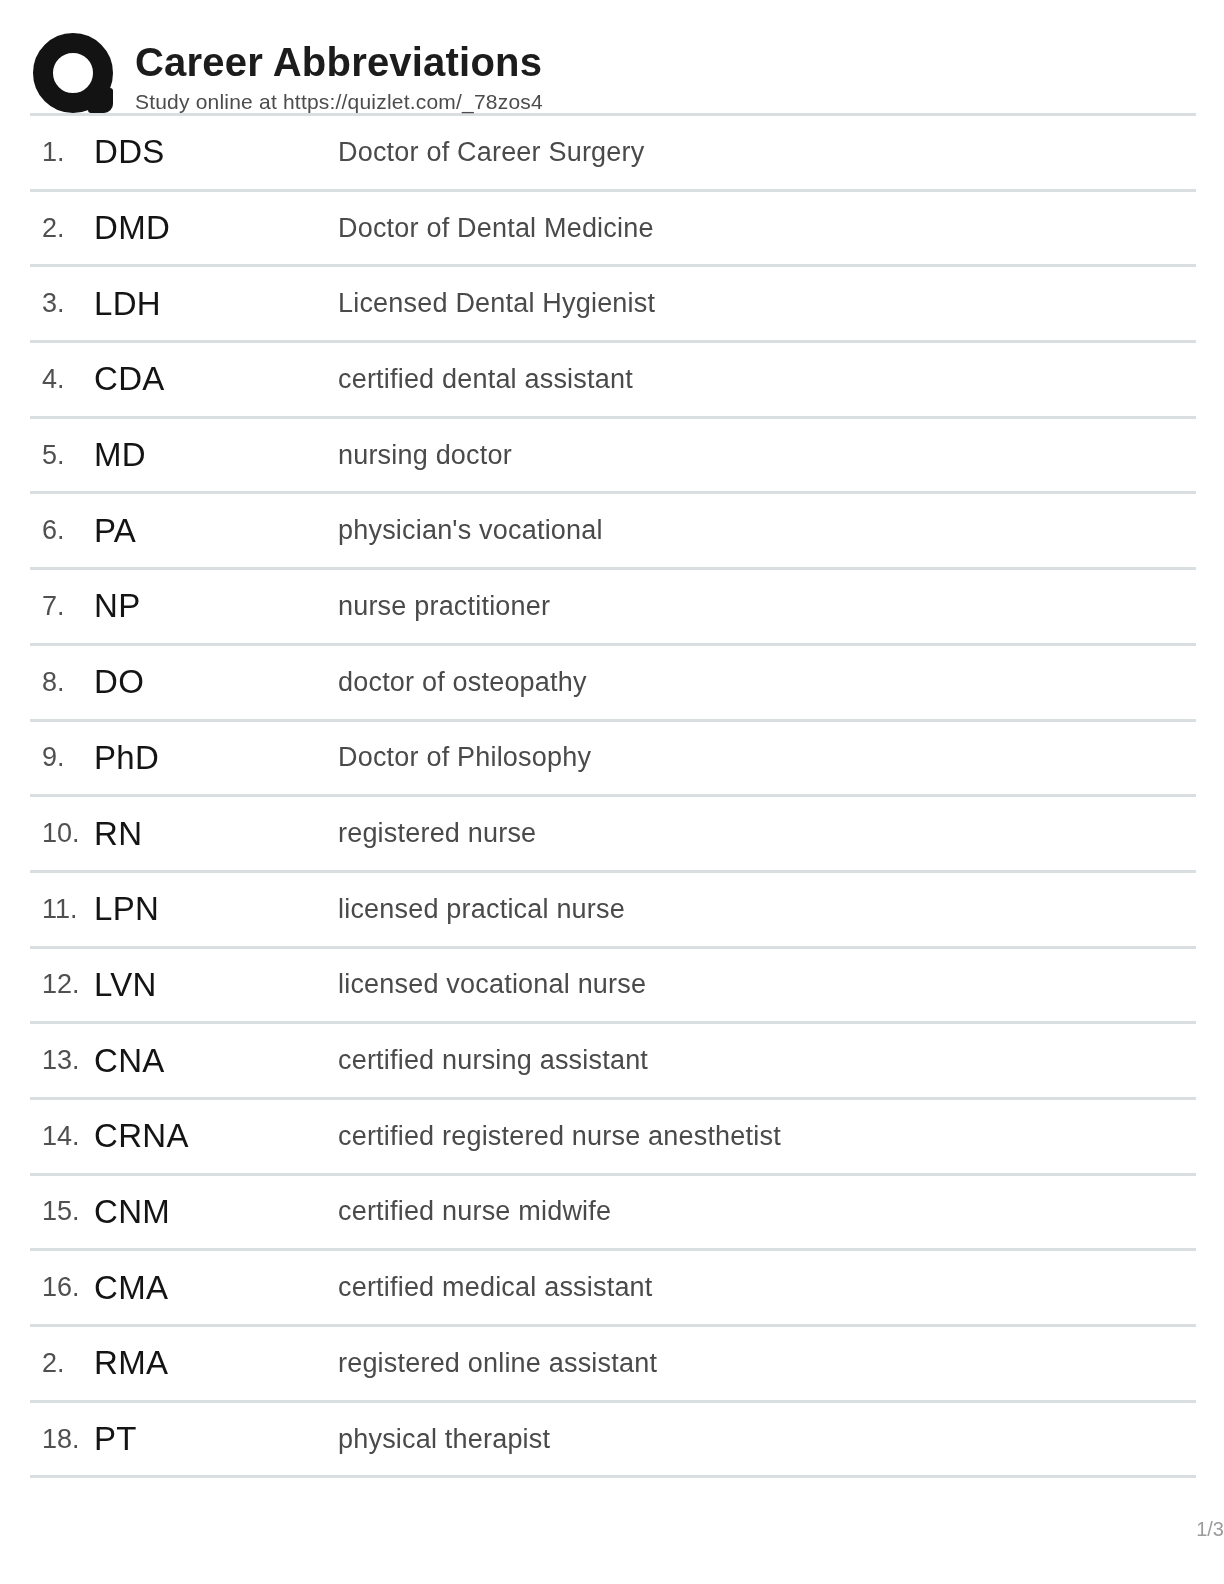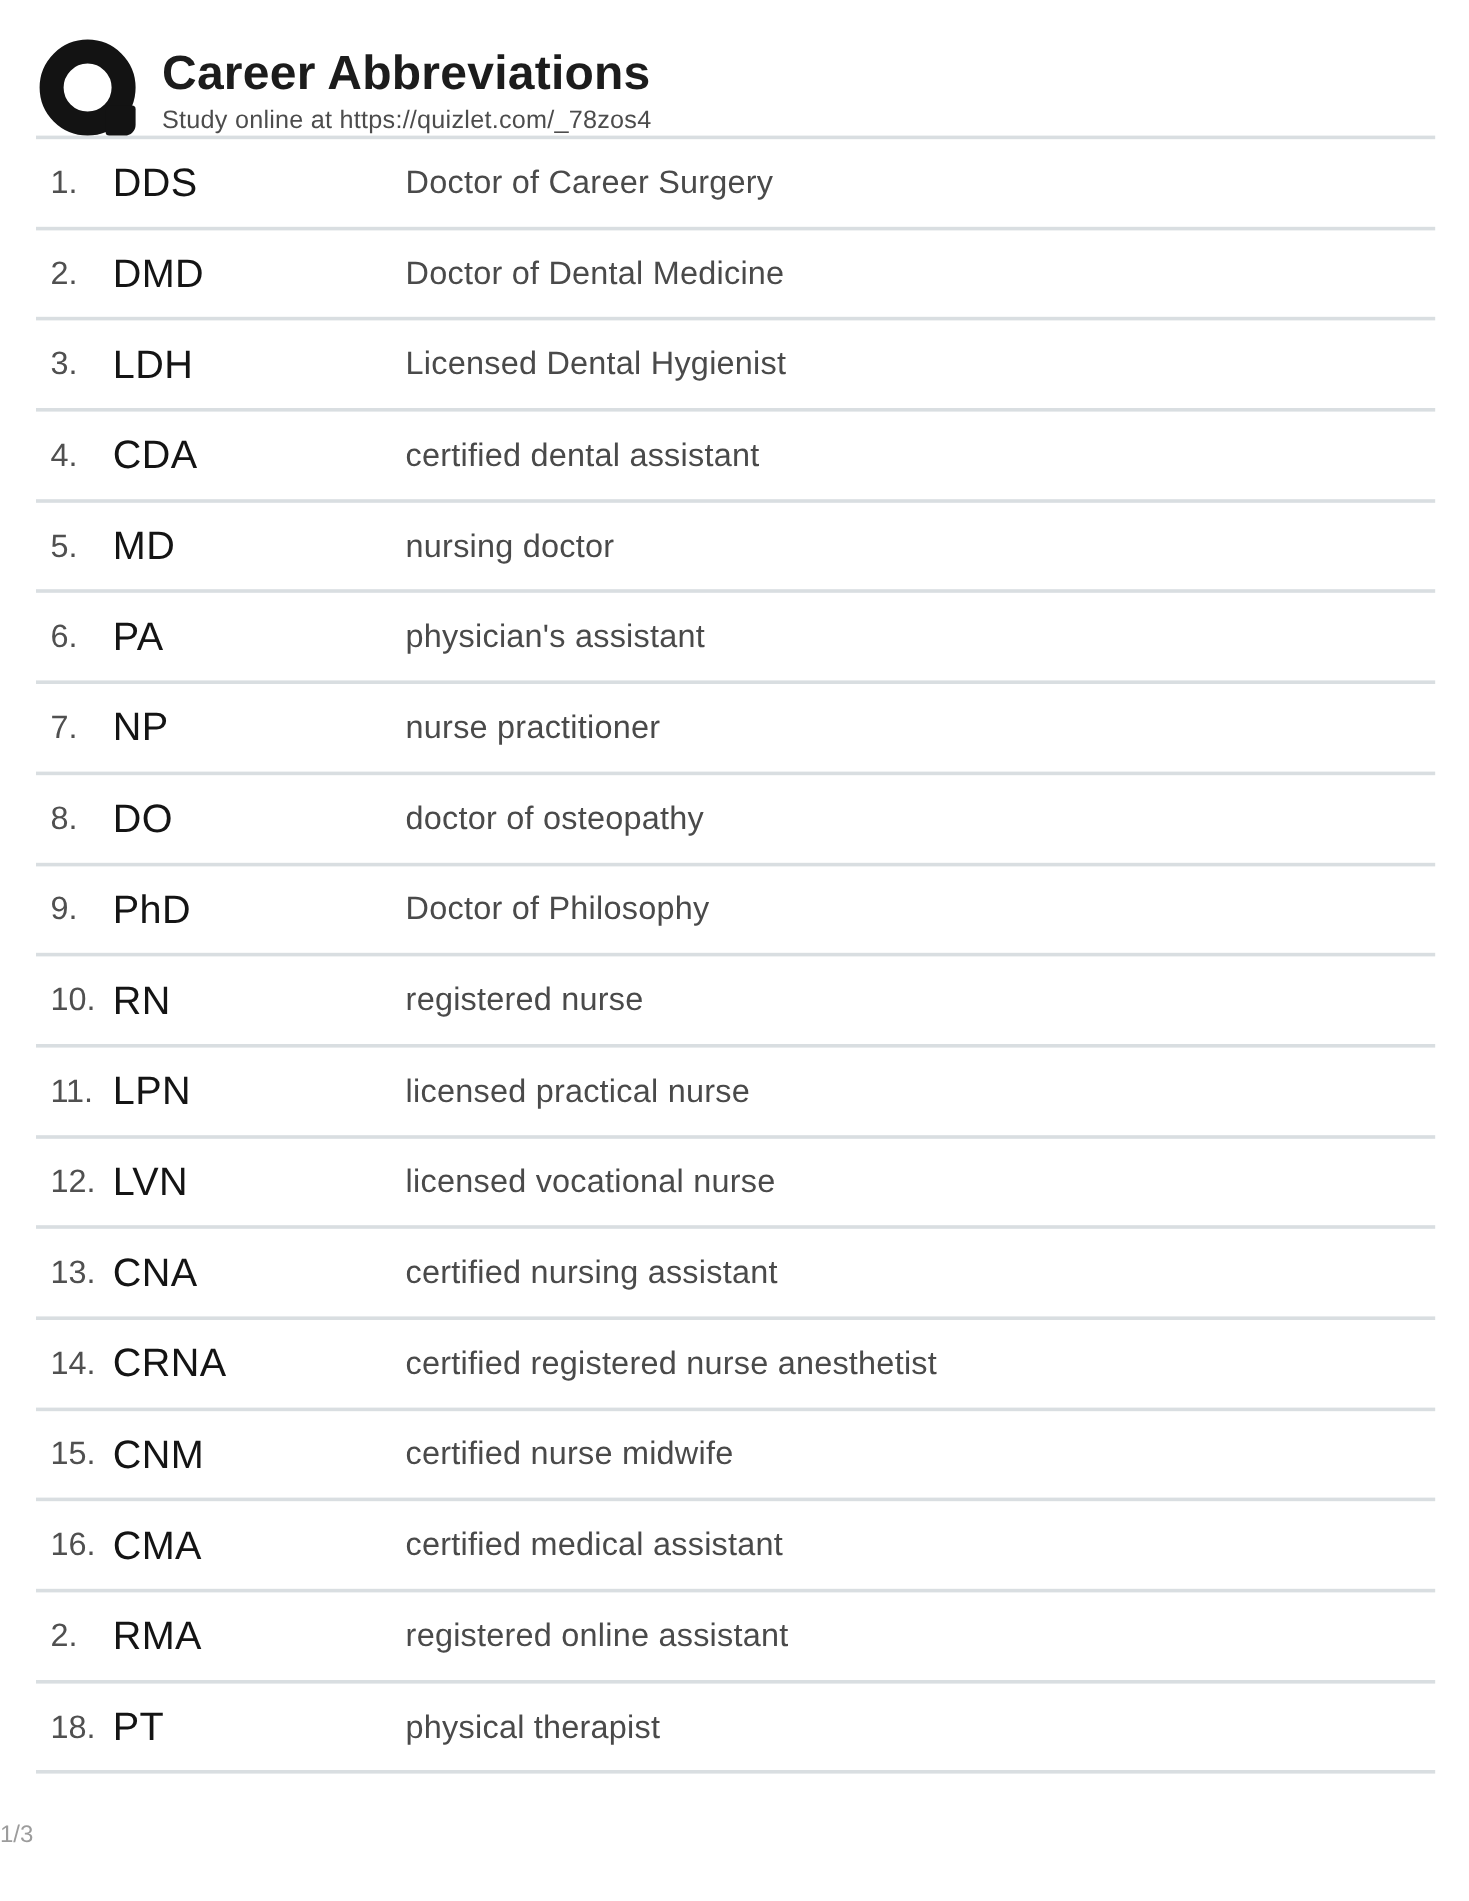--- a/index.html
+++ b/index.html
@@ -15,21 +15,21 @@
     position:relative;
     width:1224px;height:1584px;
     background:#ffffff;
     font-family:"Liberation Sans", sans-serif;
     overflow:hidden;
   }
   
   .header{
     height:113px;
     display:flex;
-    align-items:flex-end;
+    align-items:center;
     padding:33px 0 0 33px;
   }
   .logo{
     position:relative;
     width:80px;height:80px;
     flex:0 0 auto;
   }
   .logo-ring{
     position:absolute;inset:0;
     border:20px solid #131313;
@@ -91,21 +91,21 @@
     font-size:27px;
     font-weight:300;
     color:var(--thin-ink);
     letter-spacing:0.2px;
   }
   
   .footer{
     position:absolute;
     left:0;top:1518px;
     width:100%;
-    text-align:left;
+    text-align:right;
     font-size:20px;
     font-weight:300;
     color:var(--footer-ink);
   }
 </style>
 </head>
 <body>
 
 <div class="page">
 
@@ -142,21 +142,21 @@
         <span class="def">certified dental assistant</span>
       </div>
       <div class="row">
         <span class="num">5.</span>
         <span class="term">MD</span>
         <span class="def">nursing doctor</span>
       </div>
       <div class="row">
         <span class="num">6.</span>
         <span class="term">PA</span>
-        <span class="def">physician's assistant</span>
+        <span class="def">physician's vocational</span>
       </div>
       <div class="row">
         <span class="num">7.</span>
         <span class="term">NP</span>
         <span class="def">nurse practitioner</span>
       </div>
       <div class="row">
         <span class="num">8.</span>
         <span class="term">DO</span>
         <span class="def">doctor of osteopathy</span>

